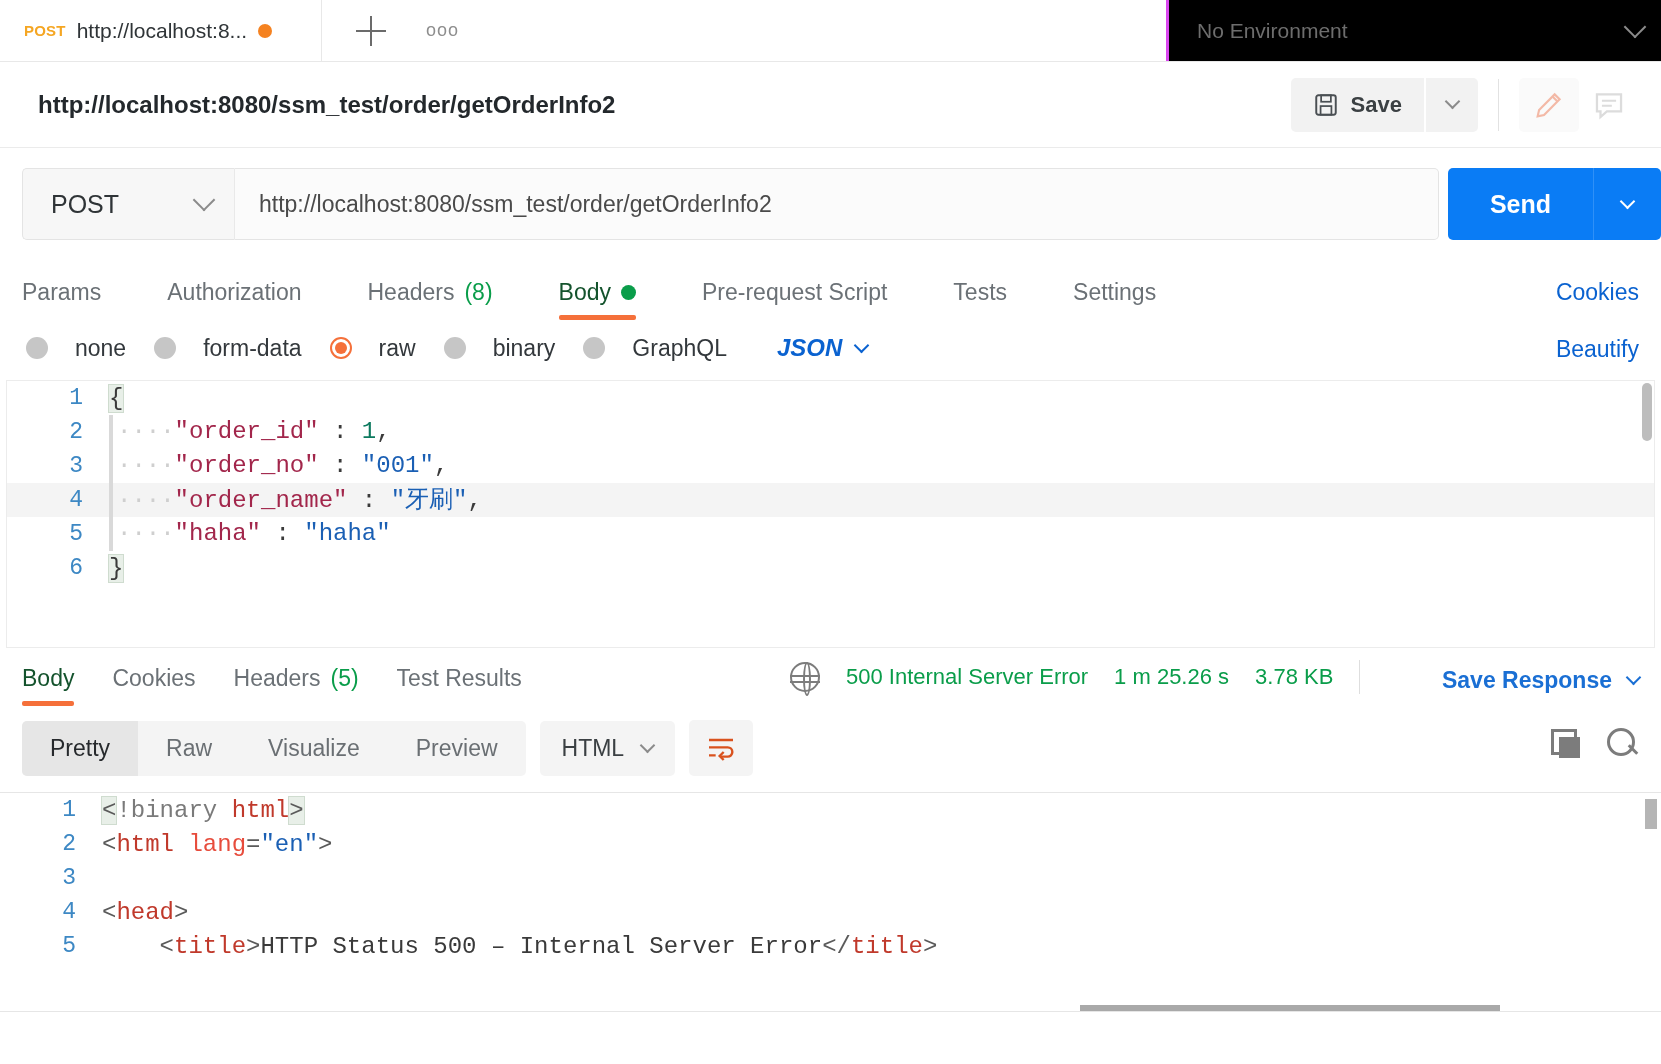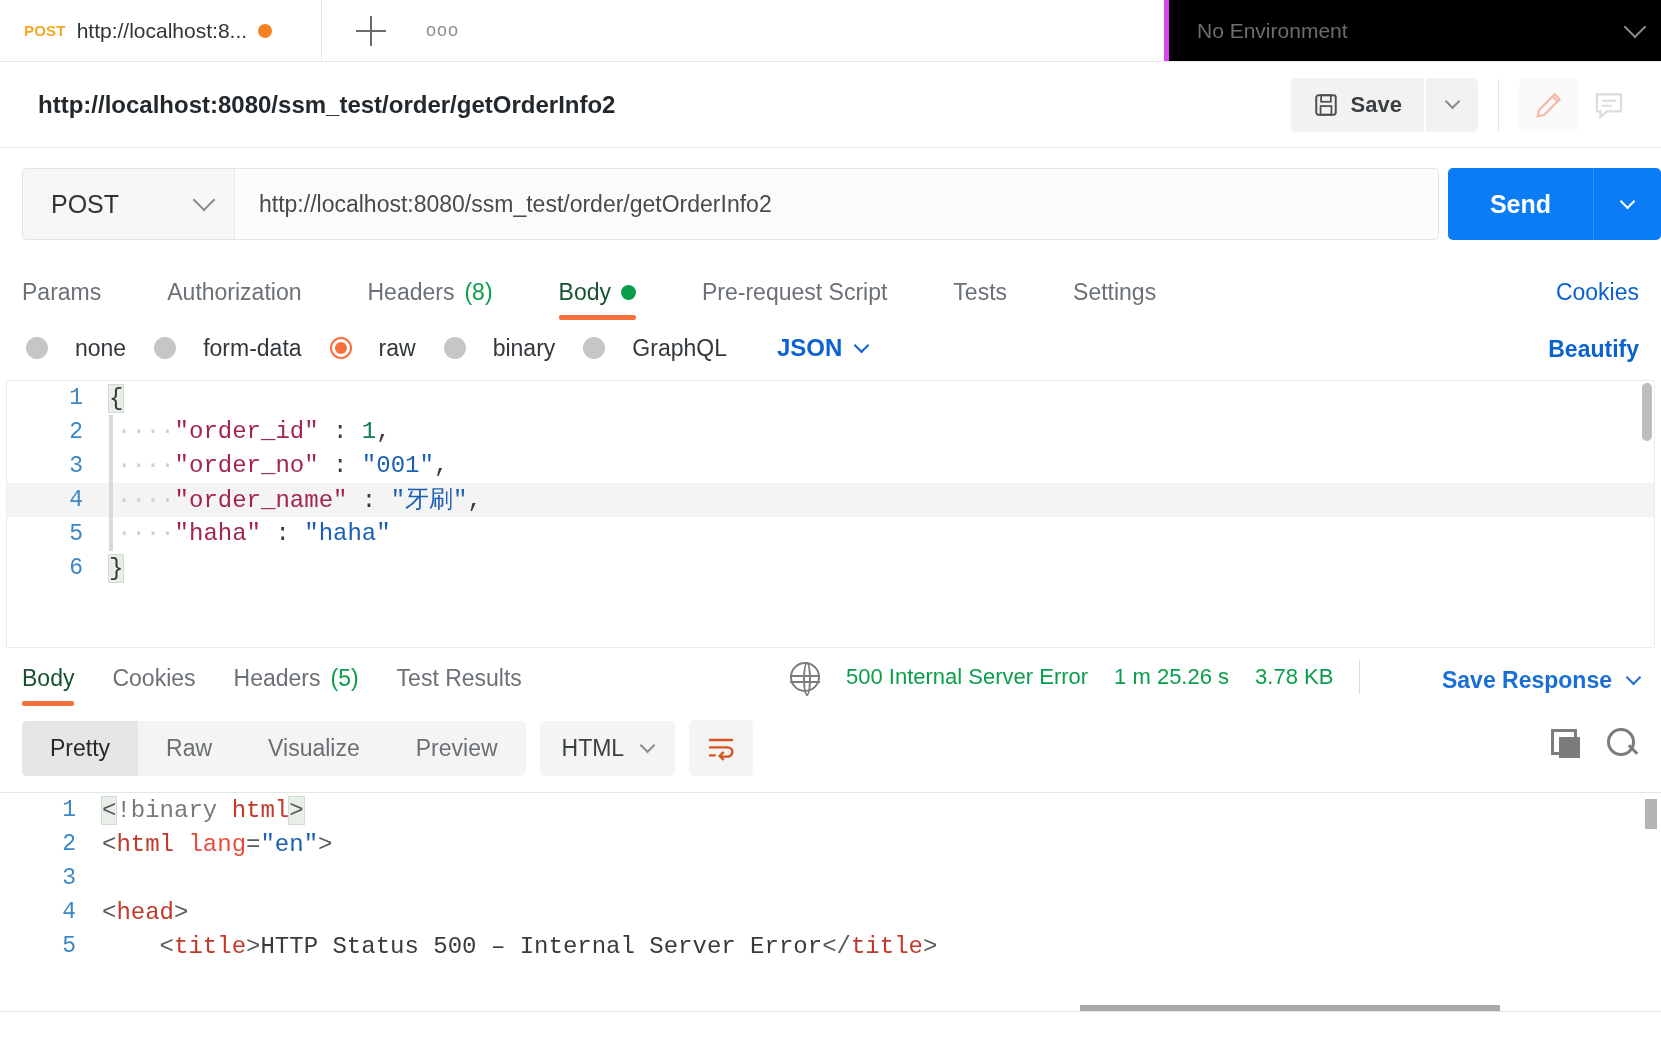--- a/index.html
+++ b/index.html
@@ -45,21 +45,21 @@
     border-radius: 50%;
     background: #f58220;
     flex: 0 0 auto;
   }
   .tab-actions {
     display: flex;
     align-items: center;
     gap: 40px;
     padding: 0 34px;
     flex: 1 1 auto;
-    border-right: 5px solid #d946ef;
+    border-right: 3px solid #d946ef;
   }
   .plus-icon {
     position: relative;
     width: 30px; height: 30px;
     color: #6b6b6b;
   }
   .plus-icon::before, .plus-icon::after {
     content: ""; position: absolute; background: #6b6b6b;
   }
   .plus-icon::before { left: 0; top: 14px; width: 30px; height: 2px; }
@@ -234,26 +234,26 @@
   }
   .radio.on { background: #fff; border: 2px solid #f5703a; }
   .radio.on::after {
     content: ""; width: 12px; height: 12px; border-radius: 50%;
     background: #f5703a;
   }
   .radio-label { font-size: 23px; color: #33383c; }
   .json-select {
     display: flex; align-items: center; gap: 14px;
     margin-left: 22px;
-    color: #0a62d0; font-size: 24px; font-weight: 700;
+    color: #0a62d0; font-size: 24px; font-weight: 700; font-style: italic;
   }
   .json-select .chev { border-color: #0a62d0; }
   .beautify {
     position: absolute; right: 22px; top: 16px;
-    color: #0a62d0; font-size: 23px; font-weight: 700;
+    color: #0a62d0; font-size: 23px; font-weight: 400;
   }
 
   
   .editor {
     border-top: 1px solid #e6e6e6;
     border-bottom: 1px solid #e6e6e6;
     position: relative;
     background: #fff;
     overflow: hidden;
   }

